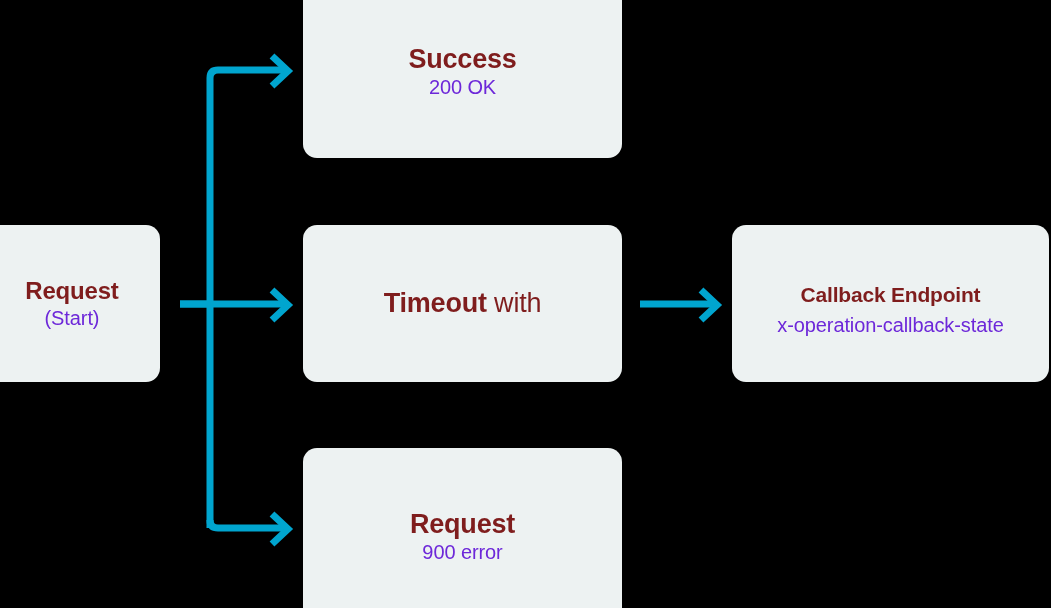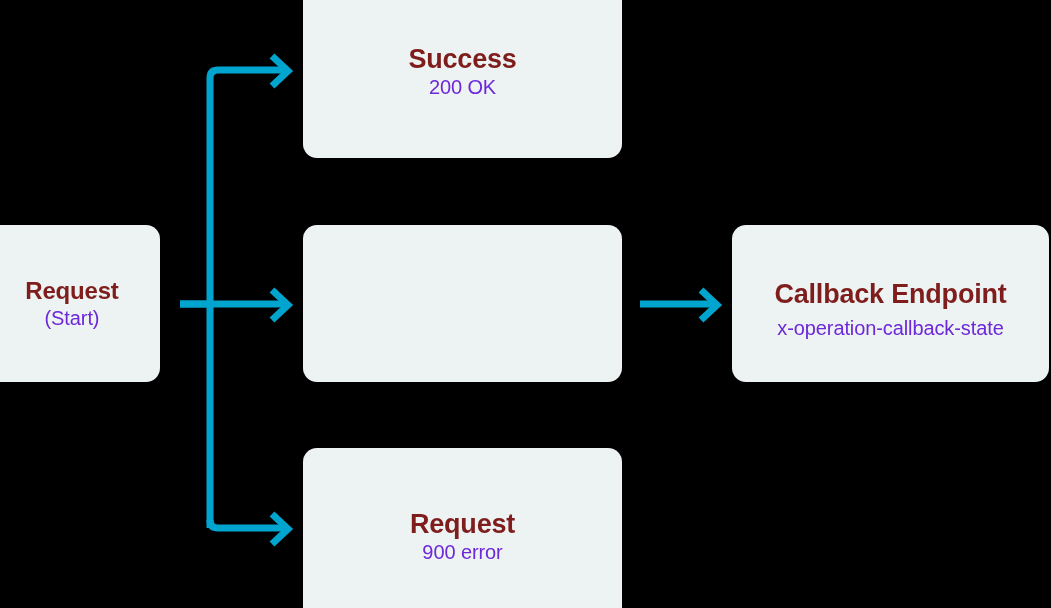--- a/index.html
+++ b/index.html
@@ -54,21 +54,21 @@
     pointer-events: none;
   }
   
   #node-request      { left: -16px;  top: 225px; width: 176px; height: 157px; border-radius: 0 14px 14px 0; }
   #node-success      { left: 303px;  top: -16px; width: 319px; height: 174px; border-radius: 0 0 14px 14px; }
   #node-timeout      { left: 303px;  top: 225px; width: 319px; height: 157px; }
   #node-failed       { left: 303px;  top: 448px; width: 319px; height: 176px; border-radius: 14px 14px 0 0; }
   #node-callback     { left: 732px;  top: 225px; width: 317px; height: 157px; }
   #node-request .node-title { font-size: 24px; }
   #node-request .node-sub   { font-size: 20px; }
-  #node-callback .node-title { font-size: 27px; margin-top: 12px; }
+  #node-callback .node-title { font-size: 21px; margin-top: 12px; }
   #node-callback .node-sub   { font-size: 20px; margin-top: 8px; }
 </style>
 </head>
 <body>
 
 <div id="canvas">
 
   <svg class="edges" viewBox="0 0 1051 608" width="1051" height="608" xmlns="http://www.w3.org/2000/svg">
 
     <g>
@@ -97,20 +97,21 @@
     <div class="node-title"><span>Request</span><span class="light"></span></div>
     <div class="node-sub">(Start)</div>
   </div>
 
   <div class="node" id="node-success">
     <div class="node-title"><span>Success</span><span class="light"></span></div>
     <div class="node-sub">200 OK</div>
   </div>
 
   <div class="node" id="node-timeout">
+    <div class="node-title"><span>Timeout</span><span class="light"> with</span></div>
   </div>
 
   <div class="node" id="node-failed">
     <div class="node-title"><span>Request</span><span class="light"></span></div>
     <div class="node-sub">900 error</div>
   </div>
 
   <div class="node" id="node-callback">
     <div class="node-title"><span>Callback Endpoint</span><span class="light"></span></div>
     <div class="node-sub">x-operation-callback-state</div>

